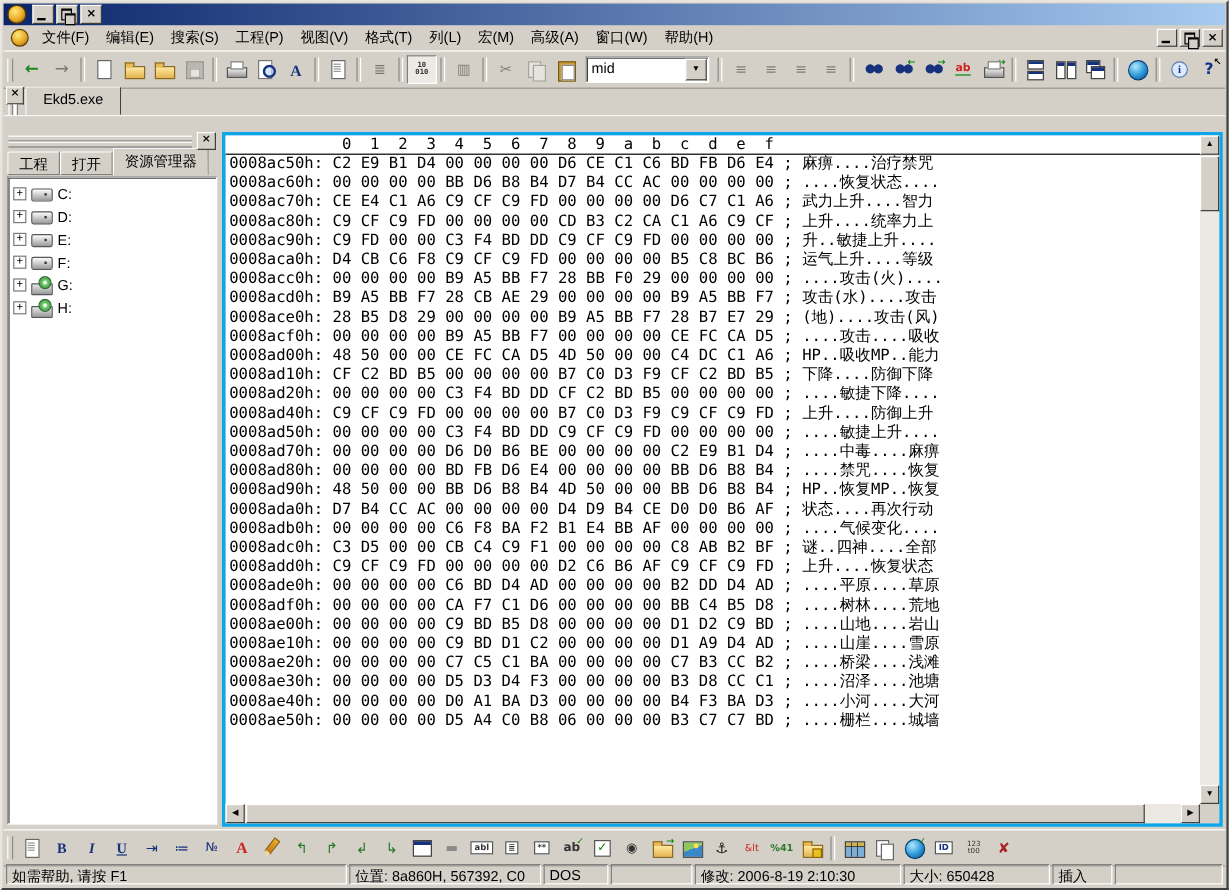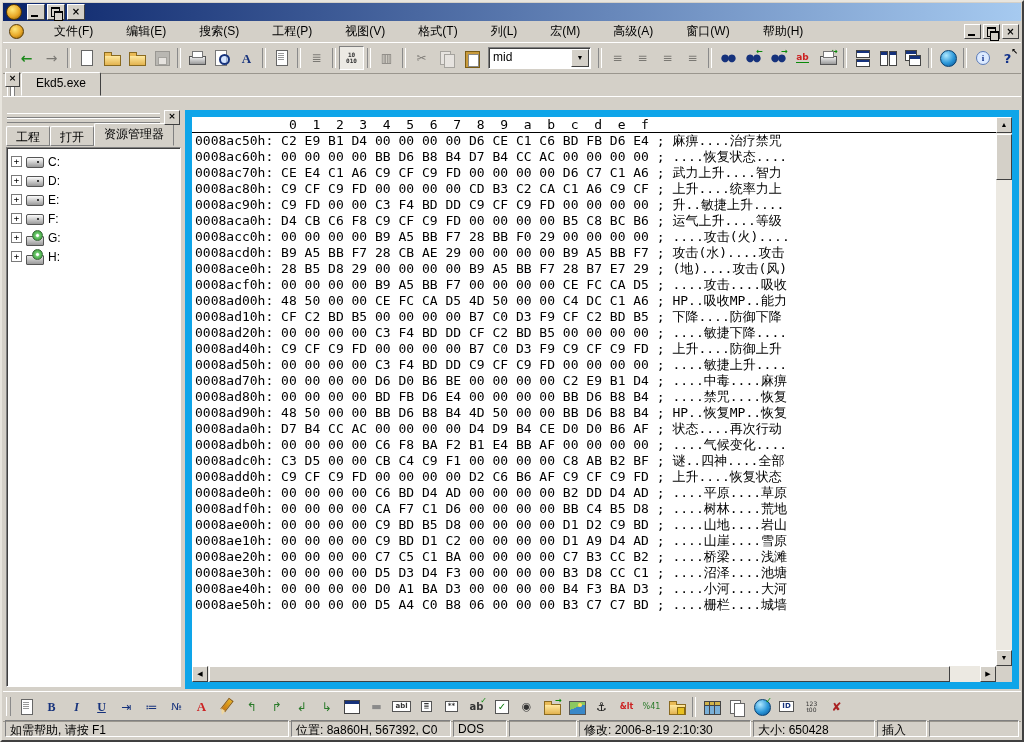--- a/index.html
+++ b/index.html
@@ -22,21 +22,21 @@
        display:flex;align-items:center;justify-content:center;color:#000;}
   .ic-min{position:absolute;left:3px;bottom:2px;width:7px;height:2px;background:#000;}
   .ic-res{position:absolute;left:3px;top:2px;width:7px;height:7px;border:1px solid #000;border-top-width:2px;background:#d4d0c8;}
   .ic-res::before{content:"";position:absolute;left:2px;top:2px;width:7px;height:7px;border:1px solid #000;border-top-width:2px;background:#d4d0c8;}
   .ic-x{font:bold 10px/10px "DejaVu Sans",sans-serif;}
   
   .menubar{position:absolute;left:1px;right:1px;top:19px;height:21px;
        display:flex;align-items:center;padding:0 2px;}
   .mdiicon{width:13px;height:13px;border-radius:50%;margin:0 4px;flex:none;
        background:radial-gradient(circle at 38% 32%,#ffe87a,#e8a828 55%,#8a5a00);border:1px solid #5a3a00;}
-  .mi{padding:2px 7px;white-space:nowrap;margin-left:19px;}
+  .mi{padding:2px 7px;white-space:nowrap;}
   .mdibtns{margin-left:auto;display:flex;}
   .mdibtns .tbtn{width:15px;height:13px;}
   
   .toolbar{position:absolute;left:1px;right:1px;display:flex;align-items:center;
        border-top:1px solid #fff;border-bottom:1px solid #9a968e;padding:1px 1px;}
   .tb-top{top:40px;height:28px;}
   .tb-bottom{top:689px;height:27px;}
   .tgrip{width:3px;height:19px;flex:none;margin:0 3px 0 2px;
        border-left:1px solid #fff;border-right:1px solid #8a8a8a;}
   .tsep{width:2px;height:20px;flex:none;margin:0 3px;
@@ -133,21 +133,21 @@
        font:9px/8px "DejaVu Sans Mono",monospace;text-align:center;color:#000;}
   .di{position:relative;width:20px;height:17px;flex:none;}
   .t-drive::before{content:"";position:absolute;left:1px;top:4px;width:16px;height:9px;border:1px solid #555;border-radius:2px;
        background:linear-gradient(#fdfdfd,#9a9a9a);}
   .t-drive::after{content:"";position:absolute;left:12px;top:8px;width:2px;height:2px;background:#3a3a3a;}
   .t-cdrom::before{content:"";position:absolute;left:1px;top:7px;width:16px;height:8px;border:1px solid #555;border-radius:1px;
        background:linear-gradient(#e8e8e8,#9a9a9a);}
   .t-cdrom::after{content:"";position:absolute;left:7px;top:1px;width:9px;height:9px;border-radius:50%;
        background:radial-gradient(circle,#fff 0 15%,#6ac86a 35%,#2a8a2a);border:1px solid #3a6a3a;}
   
-  .hexview{position:absolute;left:182px;top:13px;right:2px;bottom:2px;background:#fff;border:7px solid #0ea5e9;}
+  .hexview{position:absolute;left:182px;top:13px;right:2px;bottom:2px;background:#fff;border:3px solid #0ea5e9;}
   .ruler{position:absolute;left:0;right:16px;top:0;height:15px;border-bottom:1px solid #000;
        font:13px/15px "DejaVu Sans Mono",monospace;white-space:pre;overflow:hidden;background:#fff;padding-left:3px;}
   .hexbody{position:absolute;left:0;right:16px;top:16px;bottom:16px;overflow:hidden;
        font:13px/16px "DejaVu Sans Mono",monospace;padding-left:3px;}
   .hline{height:16px;white-space:pre;}
   .hline .c{font-family:"DejaVu Sans Mono","DejaVu Sans",sans-serif;}
   .vscroll{position:absolute;right:0;top:0;bottom:16px;width:16px;background:#ece9e2;}
   .hscroll{position:absolute;left:0;right:16px;bottom:0;height:16px;background:#ece9e2;}
   .sbtn{position:absolute;width:16px;height:16px;background:#d4d0c8;
        border:1px solid;border-color:#fff #404040 #404040 #fff;
@@ -465,24 +465,24 @@
           <span class="g" style="color: rgb(51, 51, 51); font-size: 11px;">◉</span>
         </span>
         <span class="tbi t-folder">
           <span class="arr">→</span>
         </span>
         <span class="tbi t-pic"></span>
         <span class="tbi">
           <span class="g" style="color: rgb(17, 17, 17); font-size: 12px;">⚓</span>
         </span>
         <span class="tbi">
-          <span class="g" style="color: rgb(204, 34, 34); font-size: 8px; font-weight: bold;">&amp;lt</span>
-        </span>
-        <span class="tbi">
-          <span class="g" style="color: rgb(42, 122, 42); font-size: 8px; font-weight: normal;">%41</span>
+          <span class="g" style="color: rgb(204, 34, 34); font-size: 8px; font-weight: normal;">&amp;lt</span>
+        </span>
+        <span class="tbi">
+          <span class="g" style="color: rgb(42, 122, 42); font-size: 8px; font-weight: bold;">%41</span>
         </span>
         <span class="tbi t-folder">
           <span class="lk"></span>
         </span>
         <span class="tsep"></span>
         <span class="tbi t-grid"></span>
         <span class="tbi t-pages"></span>
         <span class="tbi t-globe">
           <span class="arr">✓</span>
         </span>

